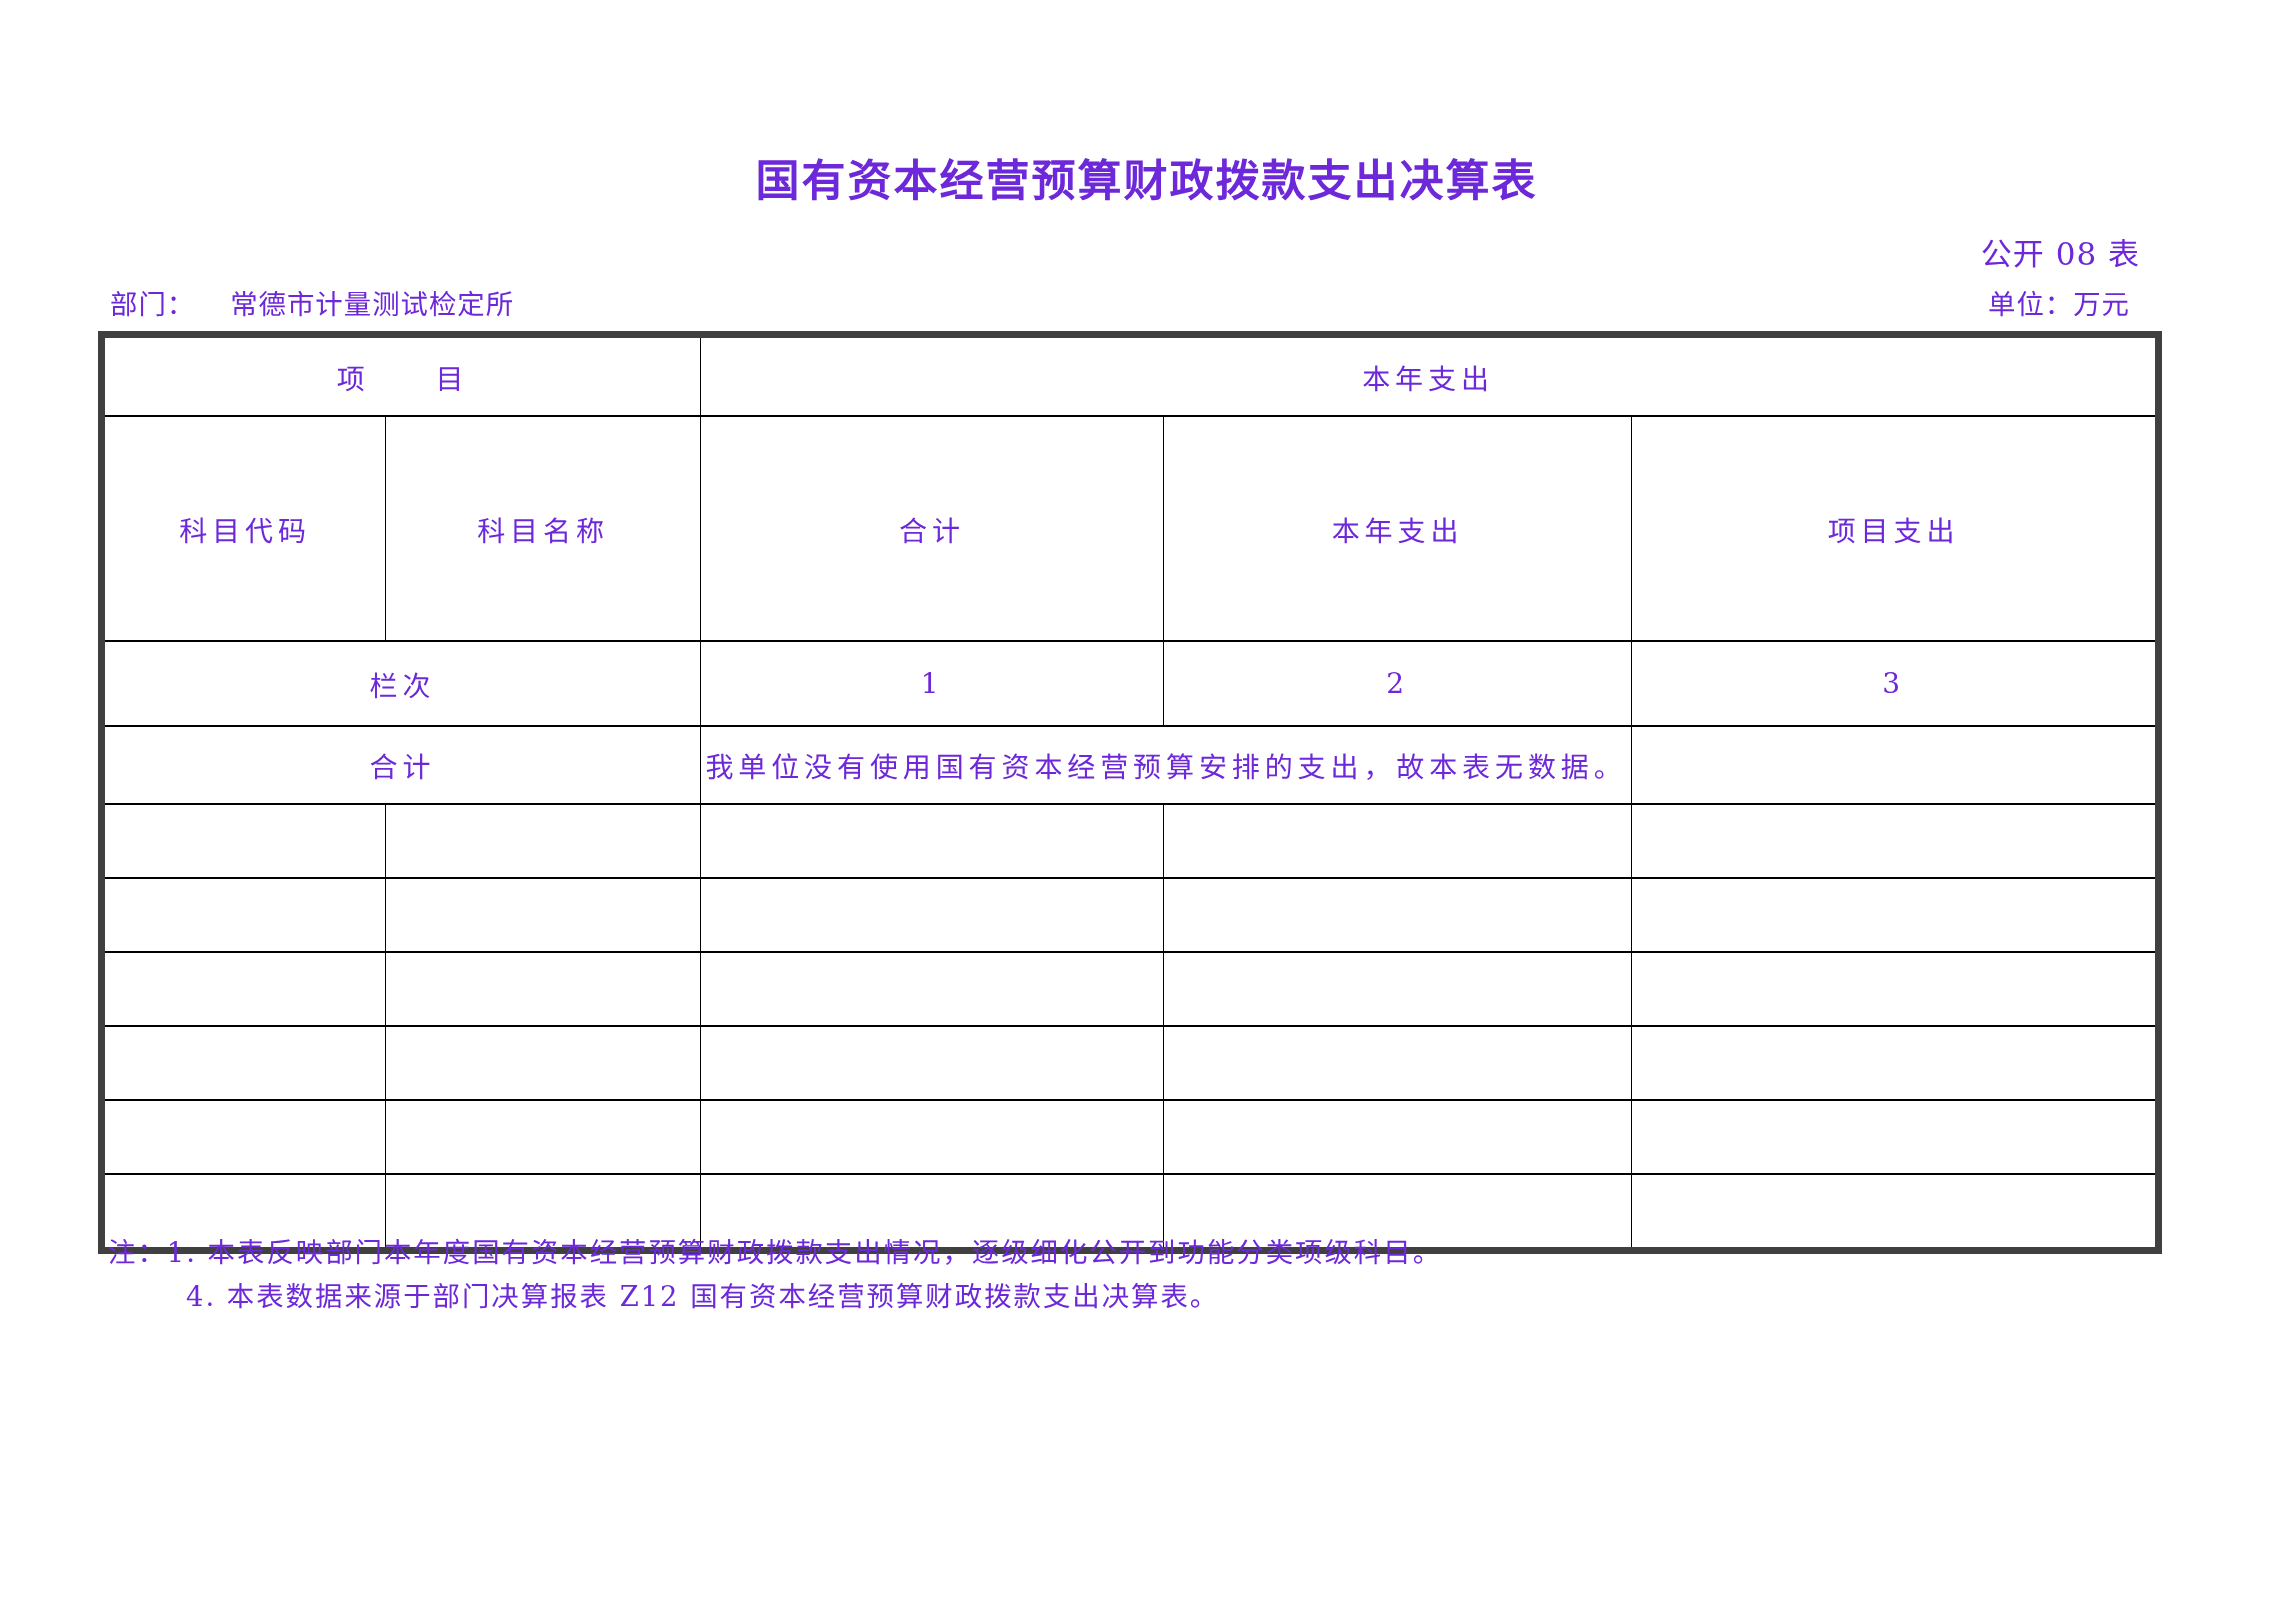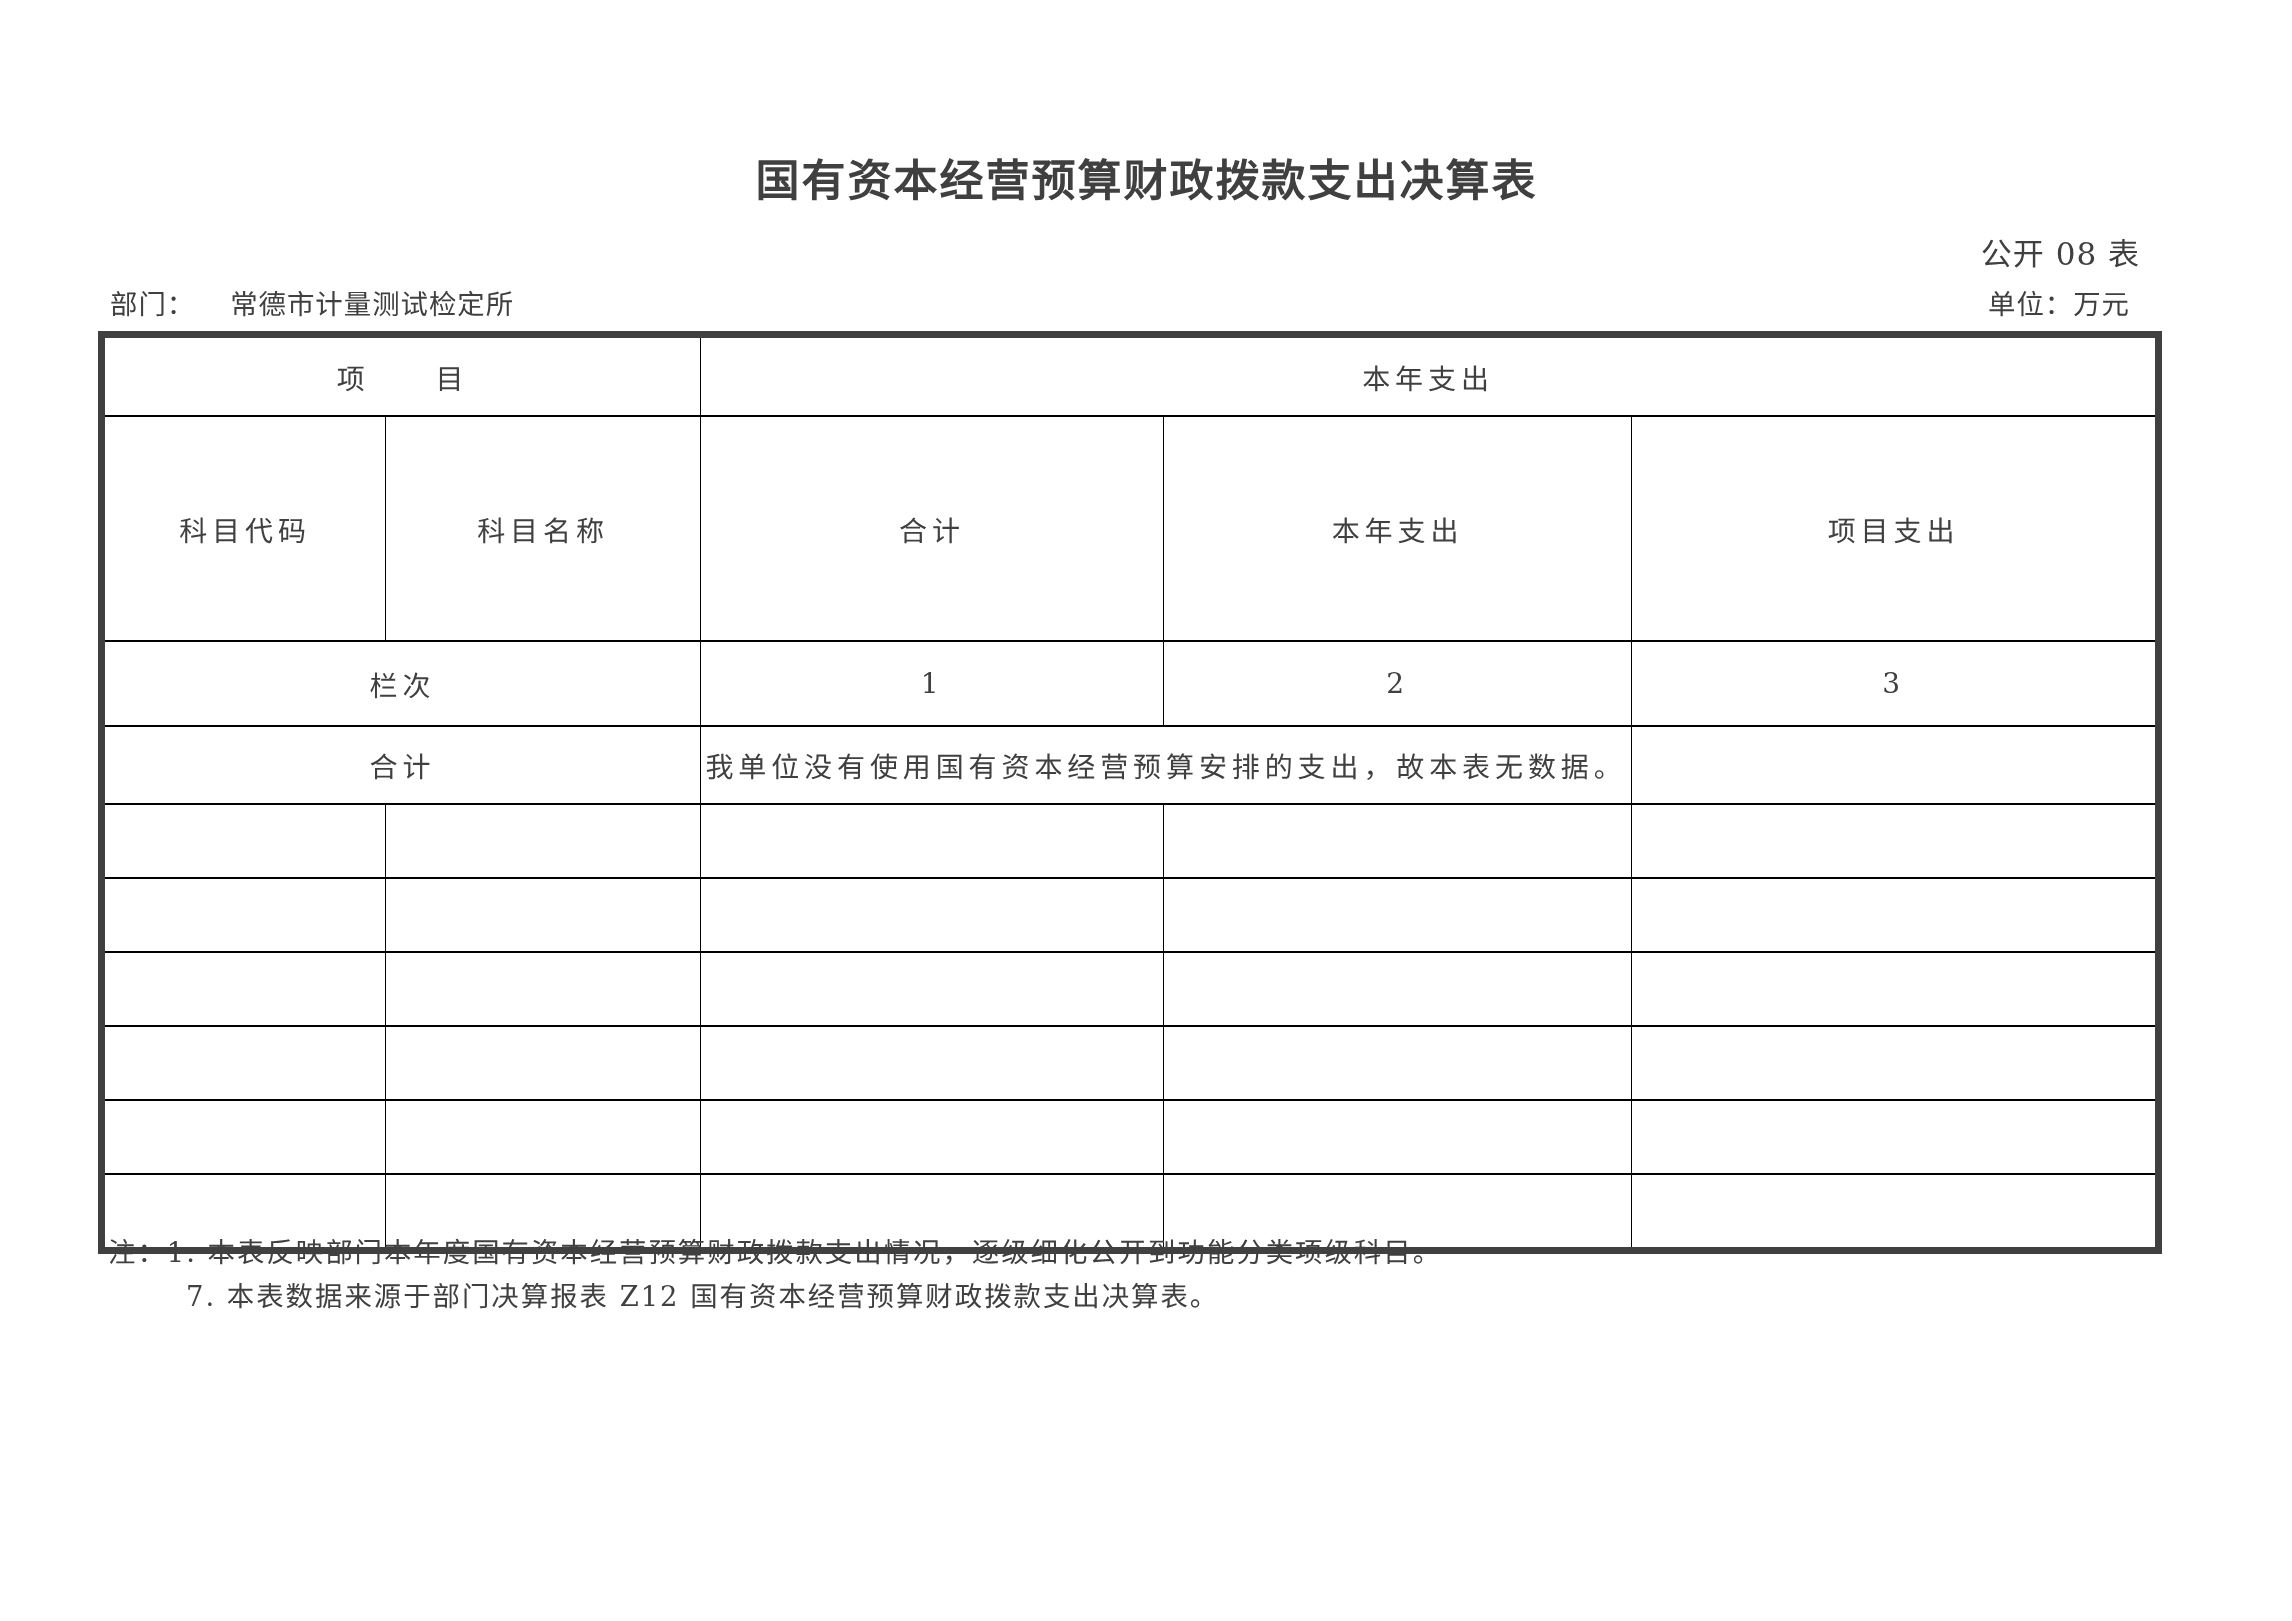--- a/index.html
+++ b/index.html
@@ -1,21 +1,21 @@
 <!DOCTYPE html>
 <html lang="zh-CN"><head>
 <meta charset="utf-8">
 <style>
   html, body { margin: 0; padding: 0; background: #ffffff; }
   .page {
     position: relative;
     width: 2293px;
     height: 1535px;
     background: #ffffff;
-    color: #404040;
+    color: #6d28d9;
     font-family: "DejaVu Serif", "Liberation Serif", serif;
     overflow: hidden;
   }
   .doc-title {
     position: absolute;
     top: 157px;
     left: 0;
     width: 100%;
     text-align: center;
     font-size: 44px;
@@ -174,17 +174,17 @@
           <td></td>
           <td></td>
           <td></td>
           <td></td>
         </tr>
       </tbody>
   </table>
 
   <div class="notes">
     <div>注：1. 本表反映部门本年度国有资本经营预算财政拨款支出情况，逐级细化公开到功能分类项级科目。</div>
-    <div class="note-line2">7. 本表数据来源于部门决算报表 Z12 国有资本经营预算财政拨款支出决算表。</div>
+    <div class="note-line2">4. 本表数据来源于部门决算报表 Z12 国有资本经营预算财政拨款支出决算表。</div>
   </div>
 
 </div>
 
 
 </body></html>

